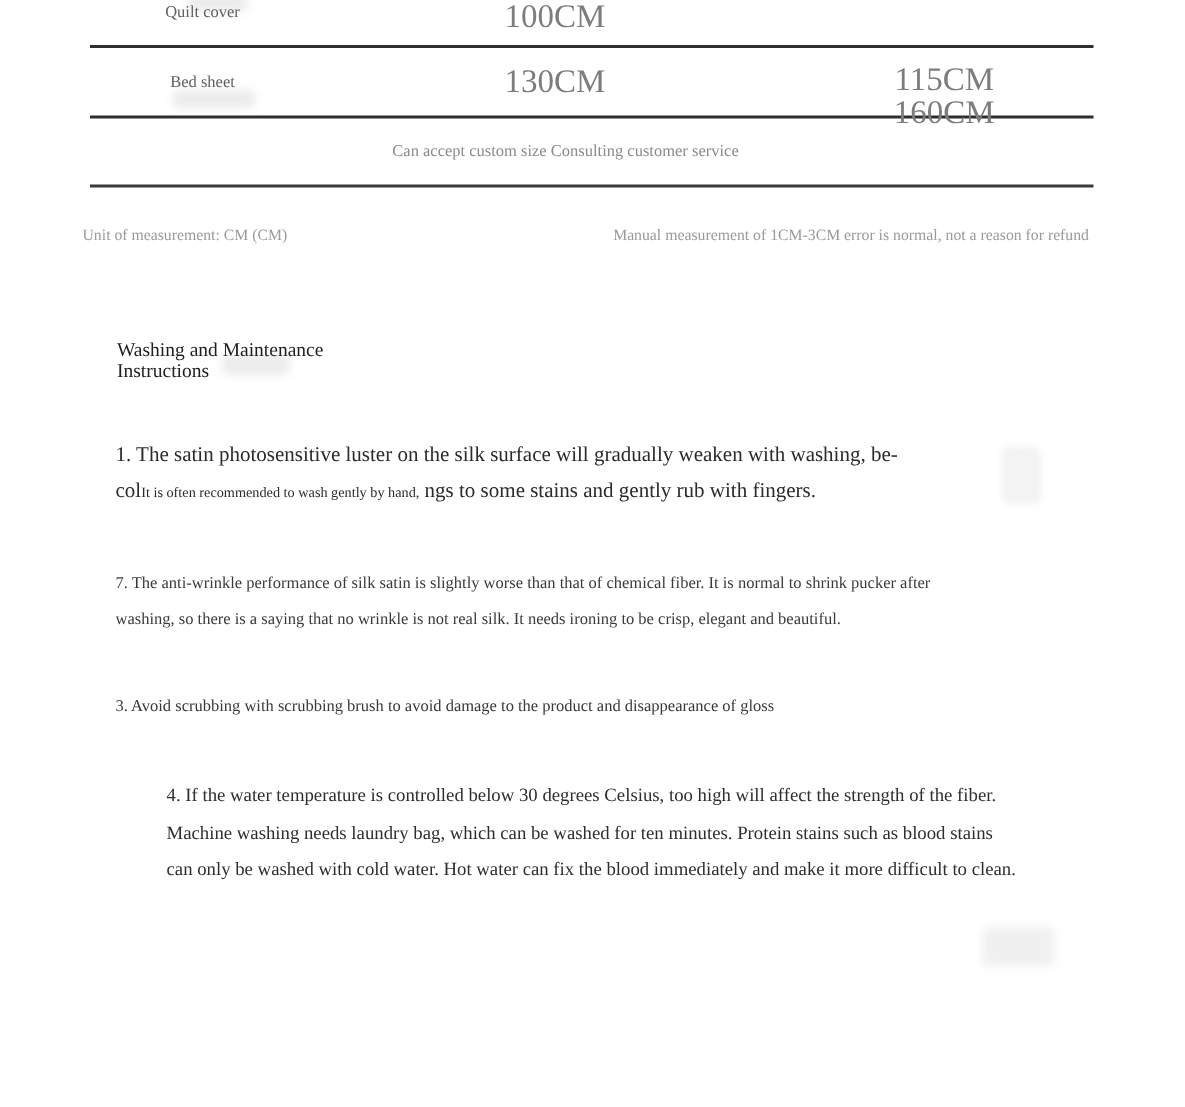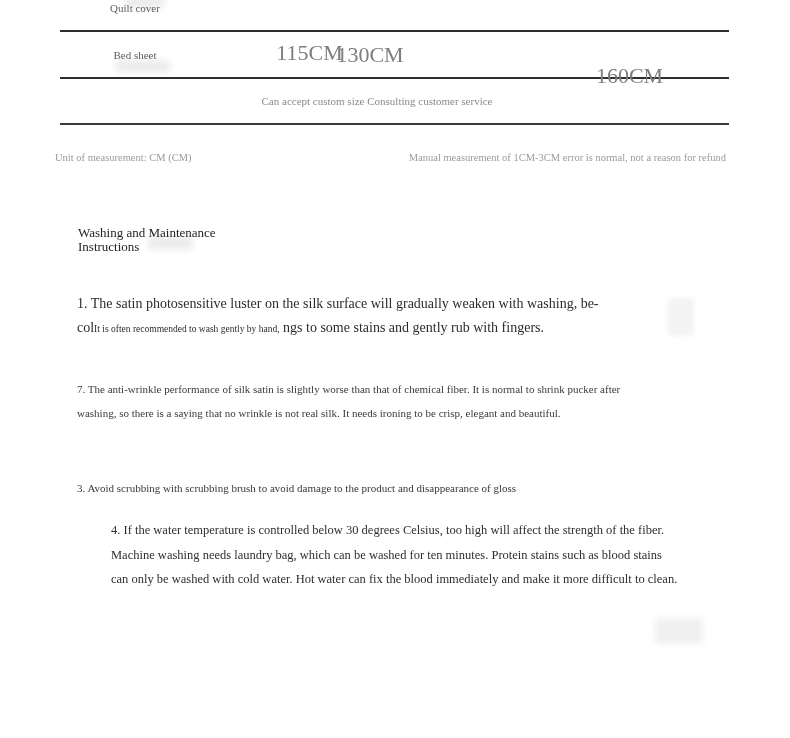--- a/index.html
+++ b/index.html
@@ -30,21 +30,21 @@
   .footnote{position:absolute;top:152px;font-size:10.5px;color:#9a9a9a;white-space:nowrap;}
   .footnote.left{left:55px;}
   .footnote.right{right:64px;text-align:right;}
 
   
   .wash-heading{position:absolute;left:78px;top:226px;font-size:13px;line-height:13.5px;color:#1f1f1f;}
   .para{position:absolute;left:77px;white-space:nowrap;}
   .p1{top:292px;font-size:14px;line-height:24px;color:#2b2b2b;}
   .p1 .small-inline{font-size:9.5px;color:#2b2b2b;}
   .p2{top:377px;font-size:11px;line-height:24px;color:#3a3a3a;}
-  .p3{top:460px;font-size:11px;line-height:22px;color:#383838;margin-top:17px;}
+  .p3{top:460px;font-size:11px;line-height:22px;color:#383838;}
   .p4{top:518px;font-size:12.5px;line-height:24.5px;color:#2e2e2e;margin-left:34px;}
   .p5{top:626px;font-size:11px;line-height:27px;color:#383838;}
   .p5 .indent{padding-left:19px;}
 
   
   .artifact{position:absolute;background:#ececec;filter:blur(3px);border-radius:4px;z-index:0;}
   .para,.wash-heading,.size-table,.footnote{z-index:1;}
 </style>
 </head>
 <body>
@@ -53,20 +53,21 @@
 
   <div class="artifact" style="left:125px;top:-4px;width:40px;height:12px;"></div>
   <div class="artifact" style="left:115px;top:60px;width:55px;height:12px;"></div>
   <div class="artifact" style="left:148px;top:236px;width:45px;height:14px;"></div>
   <div class="artifact" style="left:668px;top:298px;width:26px;height:38px;background:#f3f3f3;filter:blur(2px);"></div>
   <div class="artifact" style="left:655px;top:618px;width:48px;height:26px;background:#f0f0f0;"></div>
 
   <div class="size-table">
     <div class="t-row r1">
       <div class="cell-label">Quilt cover</div>
+      <div class="cell-a"><span class="size-val">100CM</span></div>
       <div class="cell-b"><span class="size-val">115CM</span></div>
     </div>
     <div class="t-row r2">
       <div class="cell-label">Bed sheet</div>
       <div class="cell-a"><span class="size-val">130CM</span></div>
       <div class="cell-b"><span class="size-val">160CM</span></div>
     </div>
     <div class="t-row r3">
       <div class="custom-note">Can accept custom size Consulting customer service</div>
     </div>

